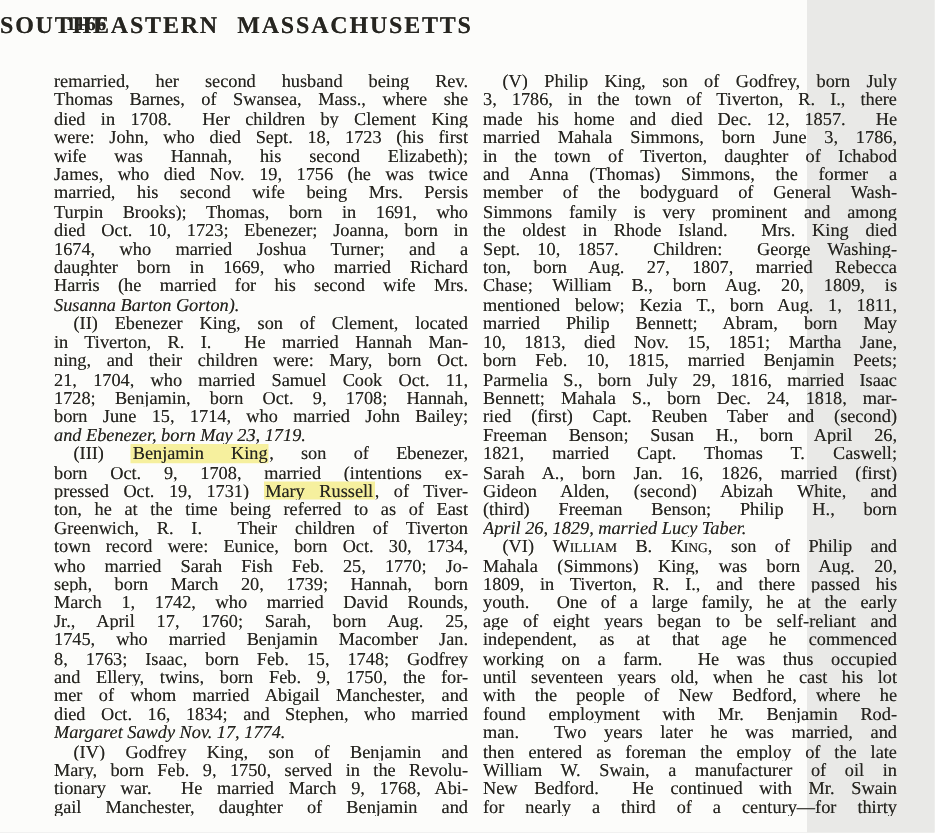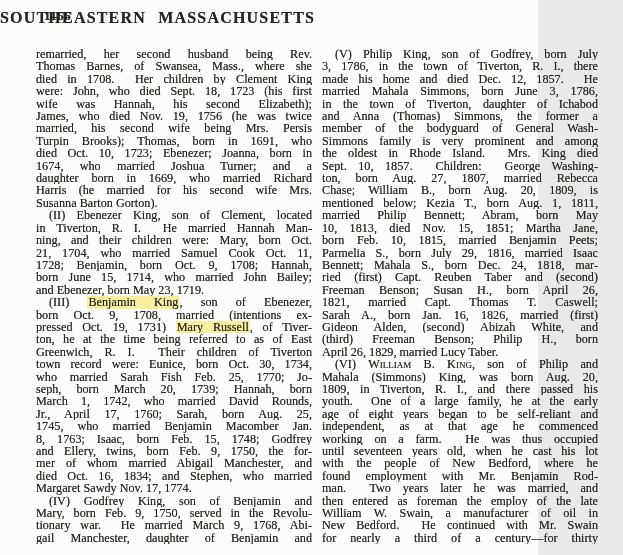--- a/index.html
+++ b/index.html
@@ -48,21 +48,21 @@
   .line {
     height: 12.42px;
     line-height: 12.42px;
     font-size: 12.2px;
     overflow: hidden;
     white-space: pre-wrap;
     text-align: justify;
     text-align-last: justify;
   }
   .line.first { text-indent: 13px; }
-  .line.end   { text-align-last: left; }
+  .line.end   { text-align-last: left; font-style: italic; }
   .hl {
     background: var(--hl, #f6f09e);
     padding: 0 1px;
   }
   .sc { font-variant: small-caps; }
 </style>
 </head>
 <body>
 
 <div class="page">

